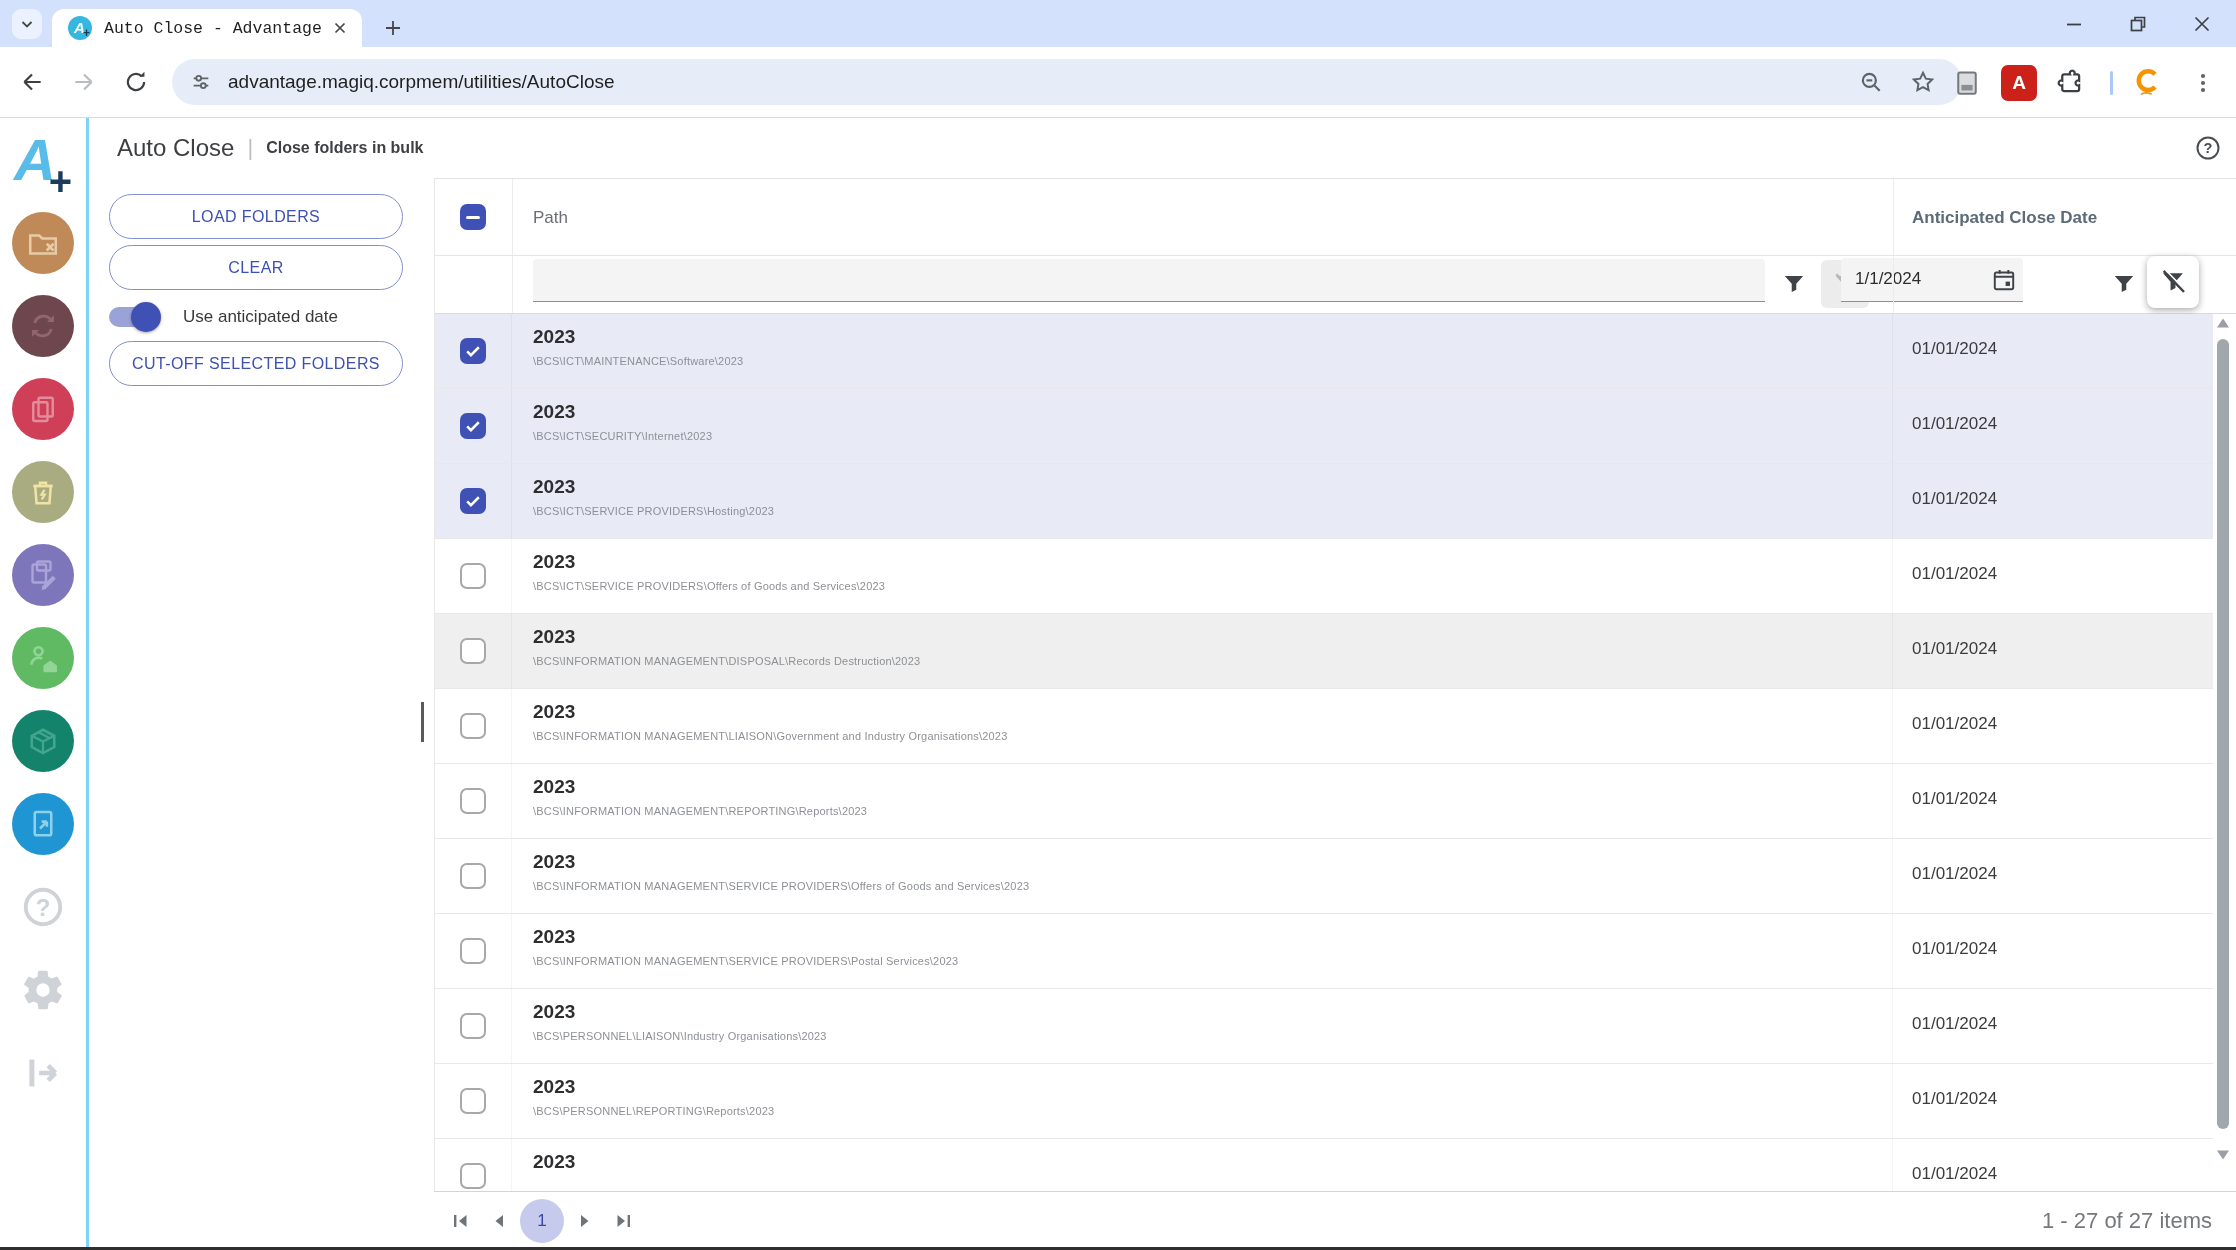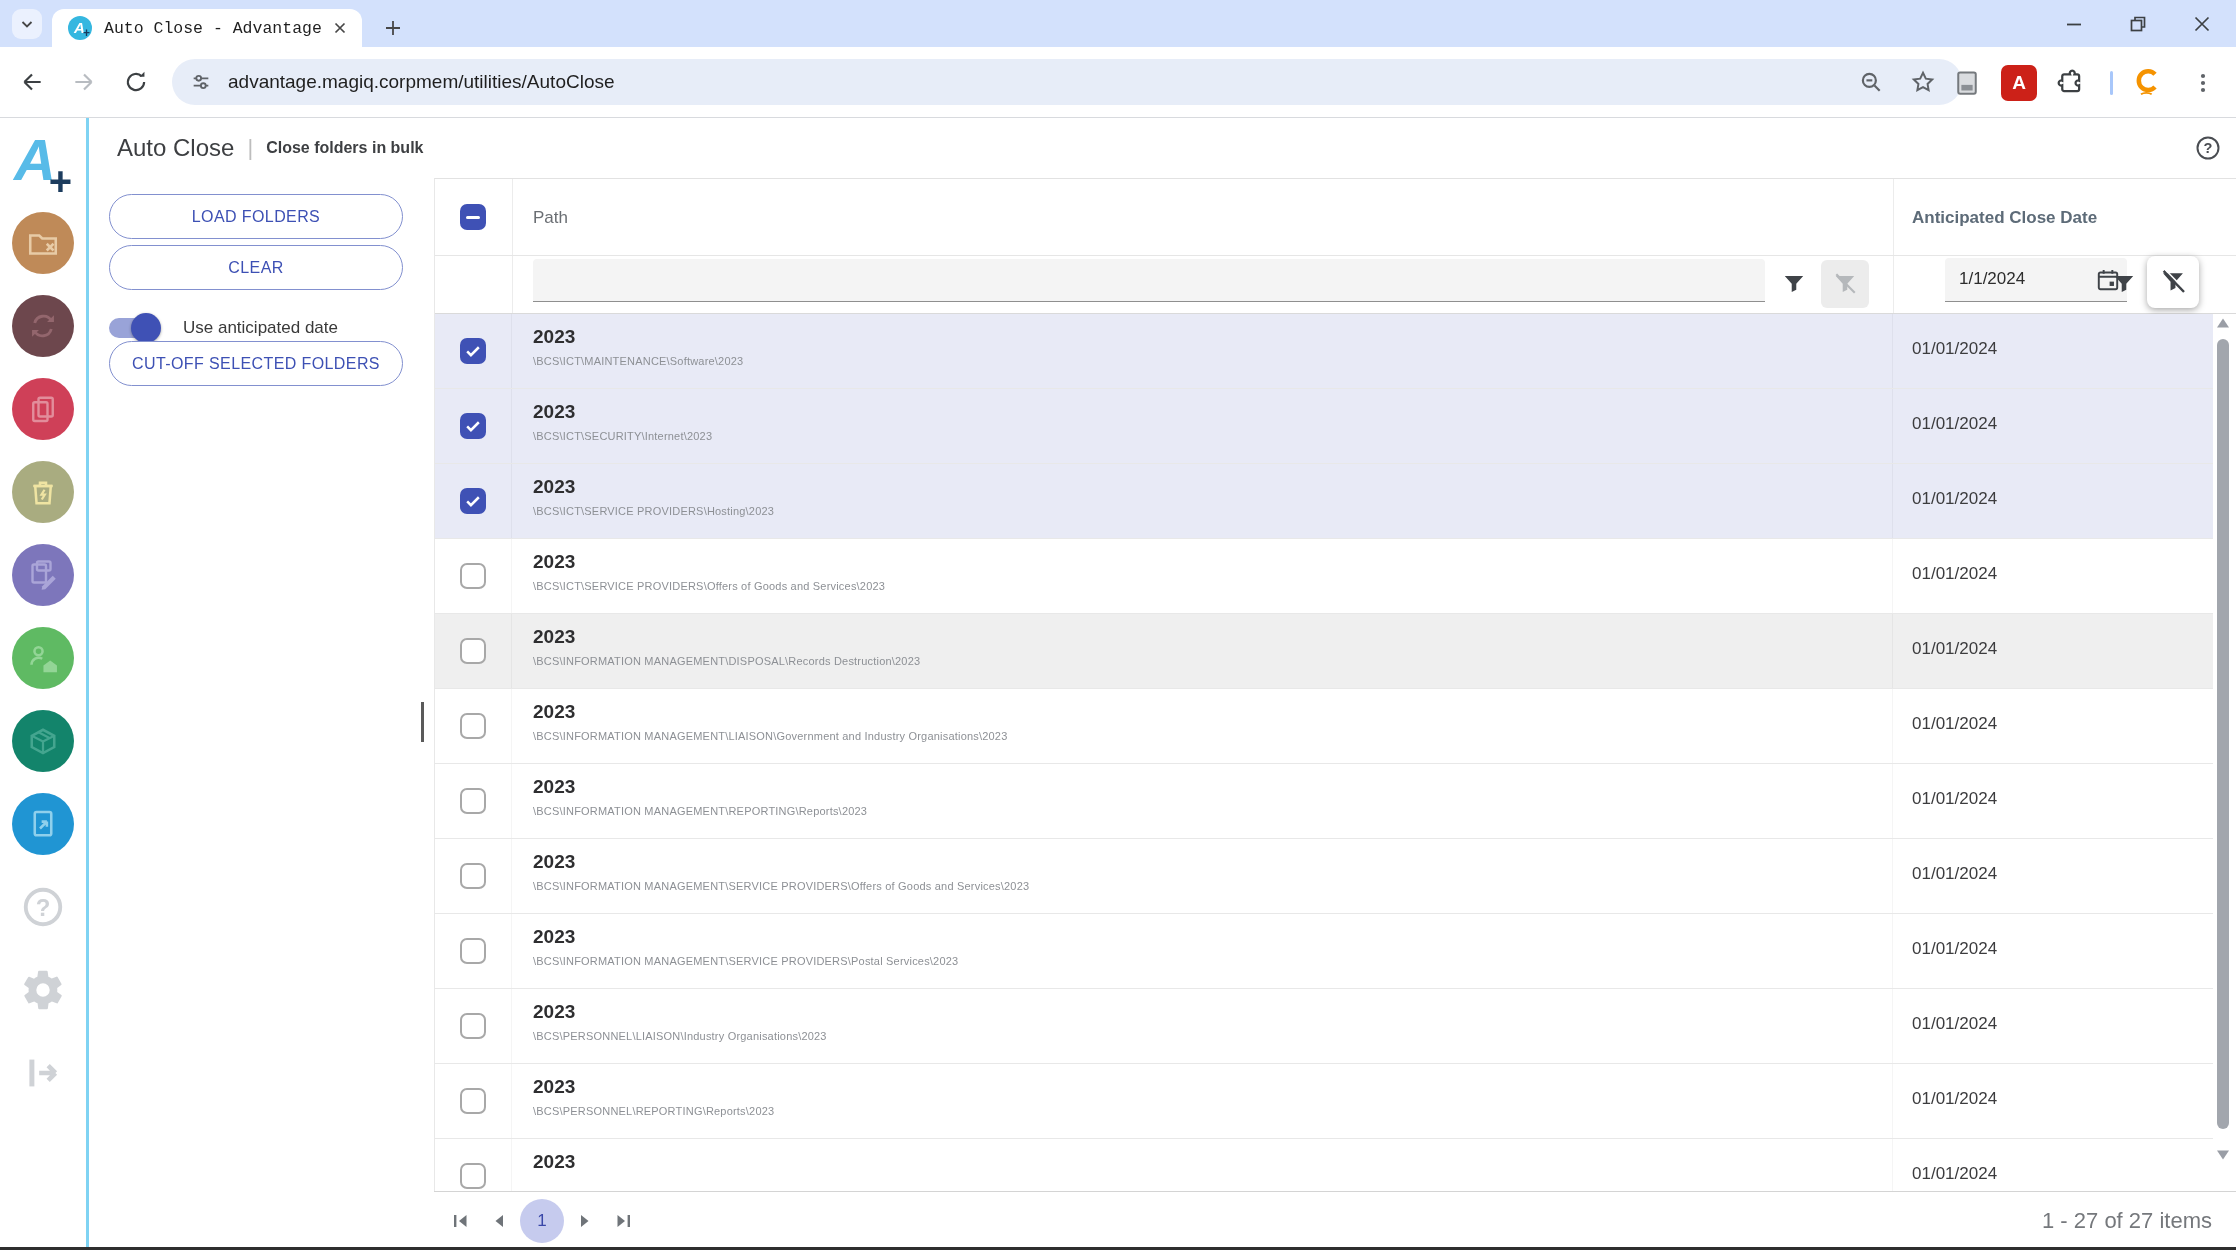--- a/index.html
+++ b/index.html
@@ -48,21 +48,21 @@
   .app-header { position:absolute; left:0; top:0; width:100%; height:60px; display:flex; align-items:center; }
   .app-title { margin-left:28px; font-size:24px; color:#3d3f42; }
   .app-sep { margin:0 13px; font-size:22px; color:#bdbdbd; font-weight:300; }
   .app-subtitle { font-size:16px; font-weight:bold; color:#3d3f42; }
   .help-btn { position:absolute; right:14px; top:16px; width:28px; height:28px; }
 
   
   .pillbtn { position:absolute; left:20px; width:294px; height:45px; border-radius:23px; background:#fff;
     border:1.5px solid #8290cf; color:#3d50b4; font-size:16px; letter-spacing:.4px; font-family:inherit;
     display:flex; align-items:center; justify-content:center; cursor:pointer; }
-  .toggle-row { position:absolute; left:20px; top:195px; height:30px; display:flex; align-items:center; }
+  .toggle-row { position:absolute; left:20px; top:184px; height:30px; display:flex; align-items:center; }
   .switch { position:relative; width:48px; height:20px; }
   .switch .track { width:48px; height:20px; border-radius:10px; background:#99a3d8; }
   .switch .thumb { position:absolute; right:-4px; top:-5px; width:30px; height:30px; border-radius:50%;
     background:#3f51b5; box-shadow:0 1px 3px rgba(0,0,0,.35); }
   .toggle-label { margin-left:26px; font-size:17px; color:#3a3a3a; }
   .caret-artifact { position:absolute; left:332px; top:584px; width:3px; height:40px; background:#5a5a5a; }
 
   
   .grid { position:absolute; left:345px; top:60px; width:1802px; height:1013px;
     border-top:1px solid #e2e2e2; border-left:1px solid #e8e8e8; }
@@ -79,21 +79,21 @@
   .ghead .cb { position:absolute; left:25px; top:25px; }
   .path-head { position:absolute; left:98px; top:29px; font-size:17px; color:#6a6e73; }
   .date-head { position:absolute; left:1477px; top:29px; font-size:17px; font-weight:bold; color:#5d6b78; }
 
   .flt-input { position:absolute; left:98px; top:3px; width:1232px; height:43px; background:#f4f4f4;
     border:none; border-bottom:1.5px solid #8f8f8f; border-radius:4px 4px 0 0; font-size:17px; color:#2d2d2d;
     padding:0 12px; font-family:inherit; outline:none; }
   .iconbtn { position:absolute; display:flex; align-items:center; justify-content:center; cursor:pointer; }
   .fb-path { left:1338px; top:7px; width:42px; height:42px; }
   .fb-path-off { left:1386px; top:4px; width:48px; height:48px; border-radius:6px; background:#ececec; }
-  .date-wrap { position:absolute; left:1510px; top:2px; width:182px; height:44px; background:#f4f4f4;
+  .date-wrap { position:absolute; left:1406px; top:2px; width:182px; height:44px; background:#f4f4f4;
     border-bottom:1.5px solid #8f8f8f; border-radius:4px 4px 0 0; }
   .date-wrap input { position:absolute; left:0; top:0; width:140px; height:42px; border:none; background:transparent;
     font-size:17px; color:#2d2d2d; padding:0 0 0 14px; font-family:inherit; outline:none; }
   .date-wrap .calbtn { position:absolute; right:6px; top:9px; width:26px; height:26px; }
   .fb-date { left:1668px; top:7px; width:42px; height:42px; }
   .fb-date-off { left:1712px; top:0px; width:52px; height:52px; border-radius:8px; background:#fff;
     box-shadow:0 2px 7px rgba(0,0,0,.35); }
 
   .tbody { position:absolute; left:0; top:135px; width:1778px; height:878px; overflow:hidden; }
   .trow { display:flex; height:75px; border-bottom:1px solid #e8e8e8; background:#fff; }

